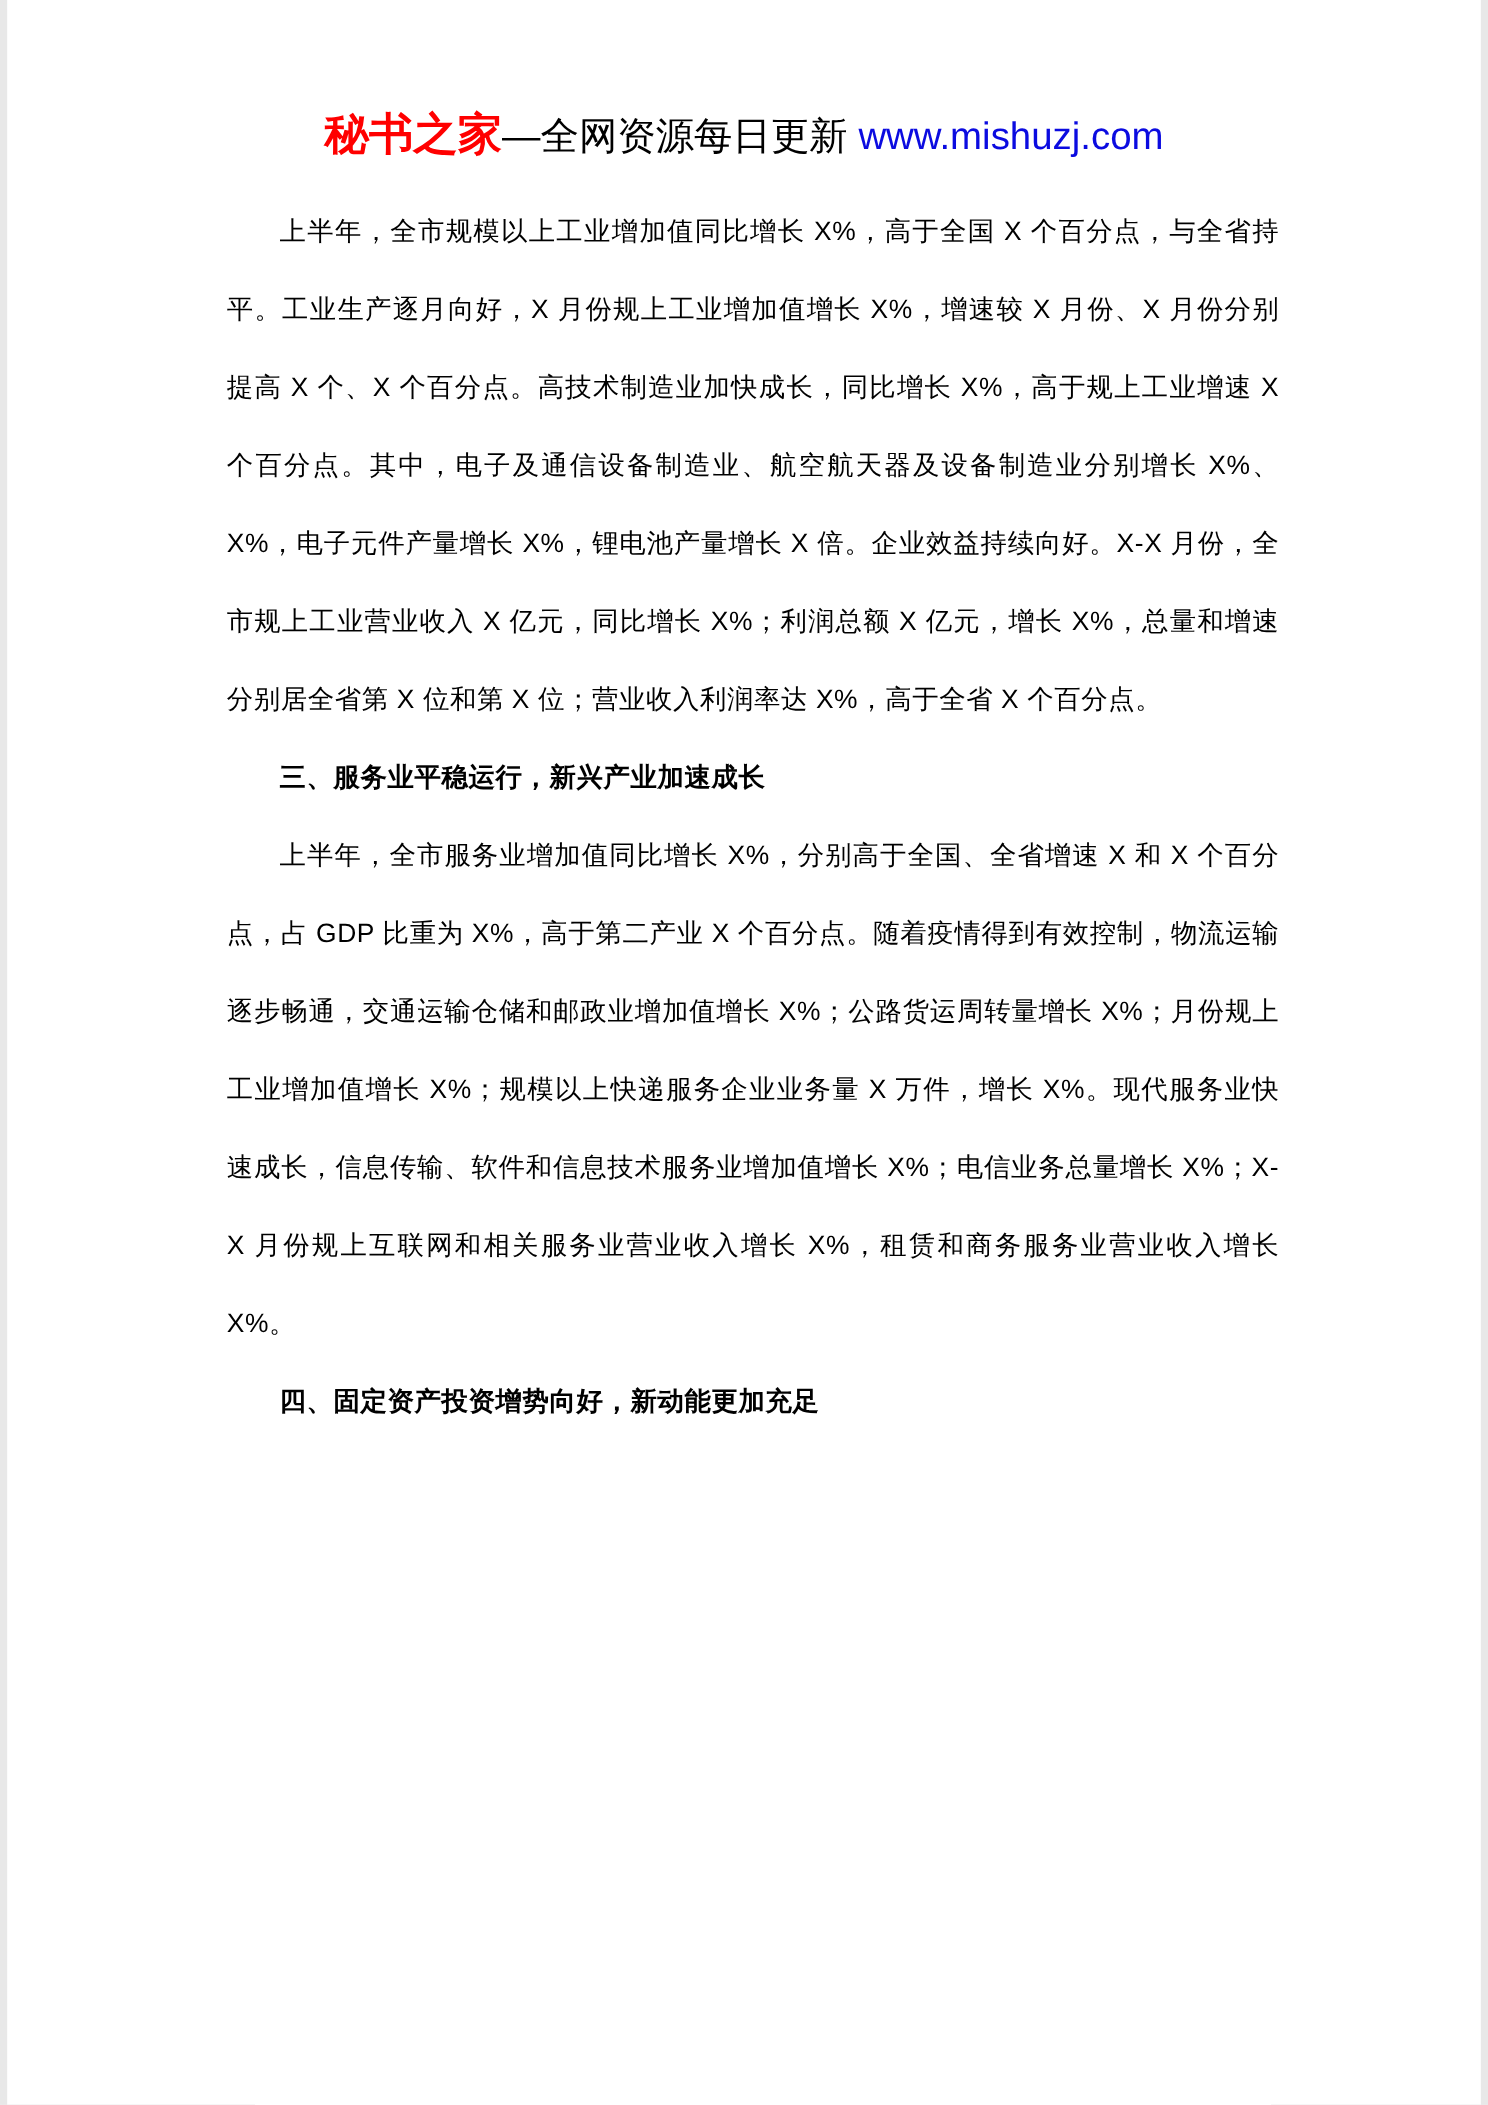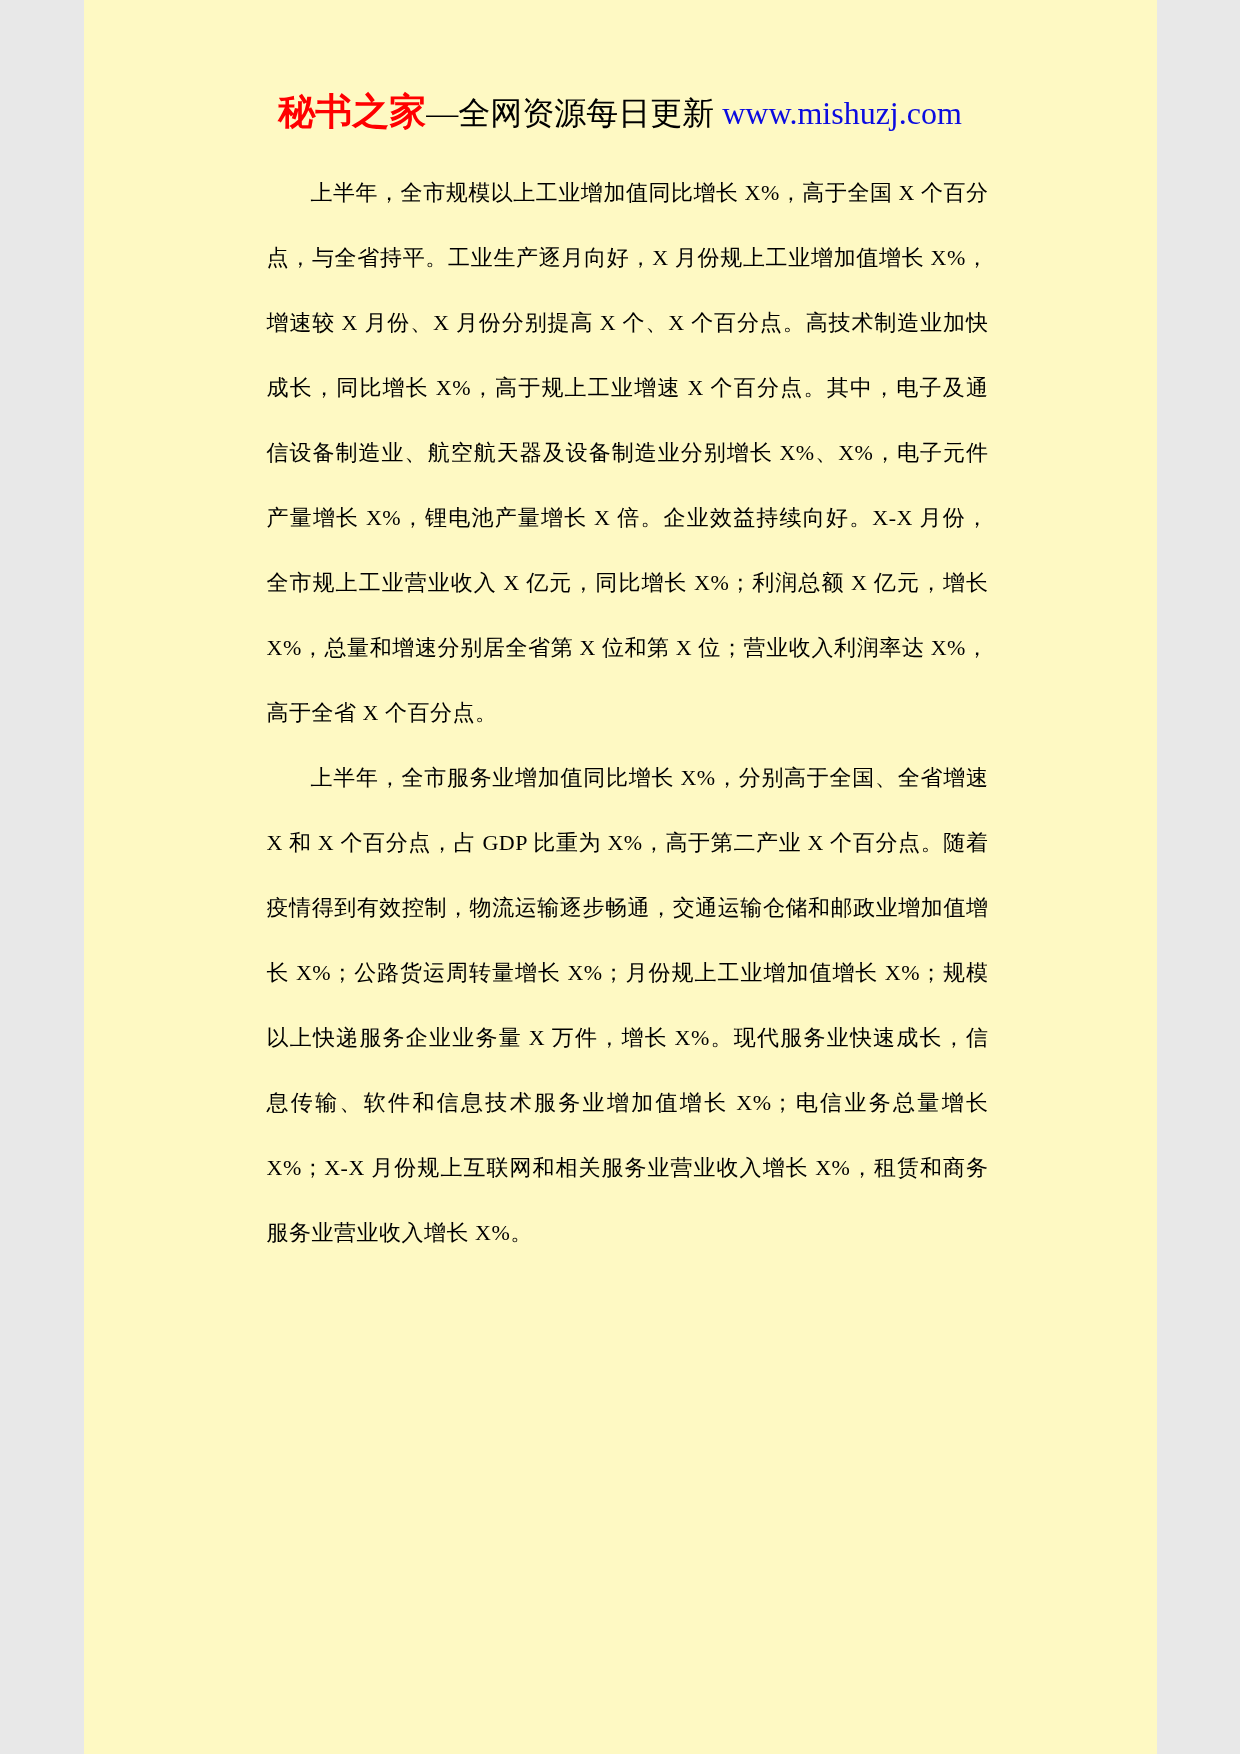--- a/index.html
+++ b/index.html
@@ -1,23 +1,23 @@
 <!DOCTYPE html>
 <html><head>
 <meta charset="utf-8">
 <style>
   * { margin: 0; padding: 0; box-sizing: border-box; }
   html, body { background: #e8e8e8; }
   .page {
     position: relative;
-    width: 1073px;
+    width: 1228px;
     height: 1754px;
     margin: 0 auto;
-    background: #fef9c3;
-    font-family: Liberation Serif, serif;
+    background: #ffffff;
+    font-family: Liberation Sans, sans-serif;
     color: #000000;
     overflow: hidden;
   }
   .doc-header {
     padding-top: 86px;
     text-align: center;
     font-size: 32px;
     line-height: 52px;
     white-space: nowrap;
   }
@@ -52,16 +52,18 @@
 <body>
 
 <div class="page">
 
   <div class="doc-header">
     <span class="site-name">秘书之家</span><span class="tagline">—全网资源每日更新 </span><a class="site-url">www.mishuzj.com</a>
   </div>
 
   <div class="doc-body">
     <div class="para">上半年，全市规模以上工业增加值同比增长 X%，高于全国 X 个百分点，与全省持平。工业生产逐月向好，X 月份规上工业增加值增长 X%，增速较 X 月份、X 月份分别提高 X 个、X 个百分点。高技术制造业加快成长，同比增长 X%，高于规上工业增速 X 个百分点。其中，电子及通信设备制造业、航空航天器及设备制造业分别增长 X%、X%，电子元件产量增长 X%，锂电池产量增长 X 倍。企业效益持续向好。X-X 月份，全市规上工业营业收入 X 亿元，同比增长 X%；利润总额 X 亿元，增长 X%，总量和增速分别居全省第 X 位和第 X 位；营业收入利润率达 X%，高于全省 X 个百分点。</div>
+    <div class="heading">三、服务业平稳运行，新兴产业加速成长</div>
     <div class="para">上半年，全市服务业增加值同比增长 X%，分别高于全国、全省增速 X 和 X 个百分点，占 GDP 比重为 X%，高于第二产业 X 个百分点。随着疫情得到有效控制，物流运输逐步畅通，交通运输仓储和邮政业增加值增长 X%；公路货运周转量增长 X%；月份规上工业增加值增长 X%；规模以上快递服务企业业务量 X 万件，增长 X%。现代服务业快速成长，信息传输、软件和信息技术服务业增加值增长 X%；电信业务总量增长 X%；X-X 月份规上互联网和相关服务业营业收入增长 X%，租赁和商务服务业营业收入增长 X%。</div>
+    <div class="heading">四、固定资产投资增势向好，新动能更加充足</div>
   </div>
 
 </div>
 
 </body></html>

